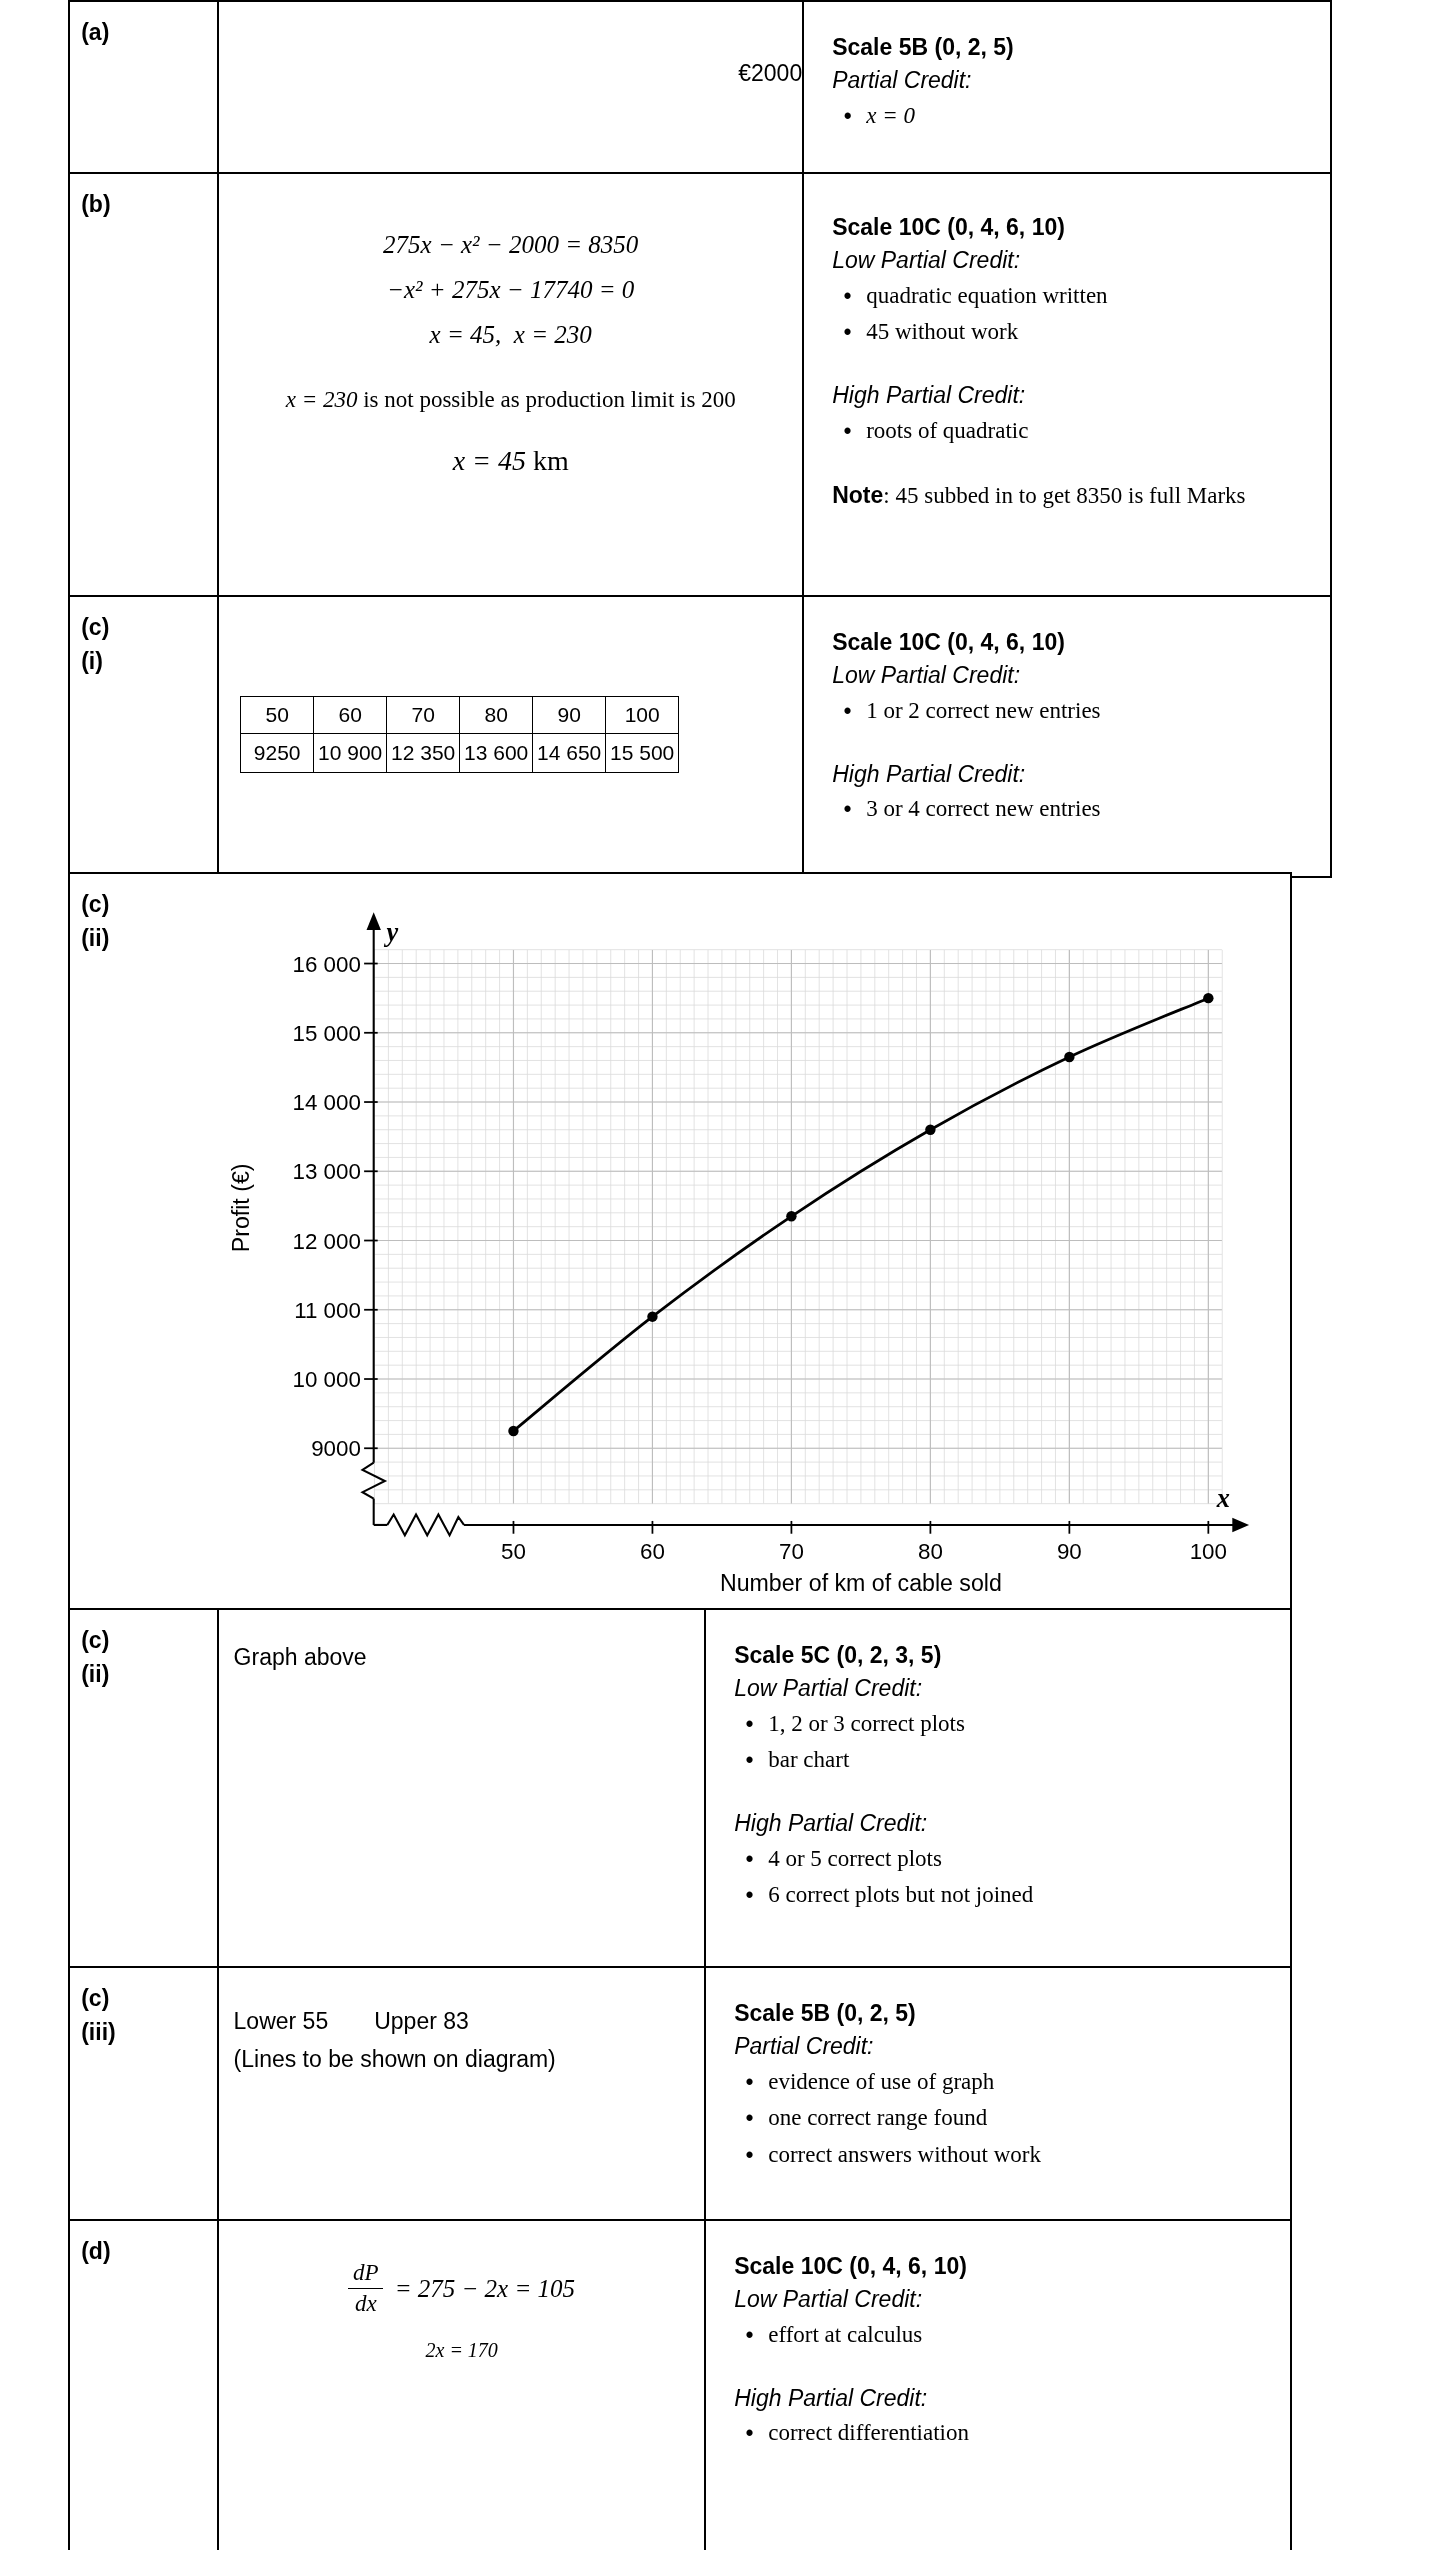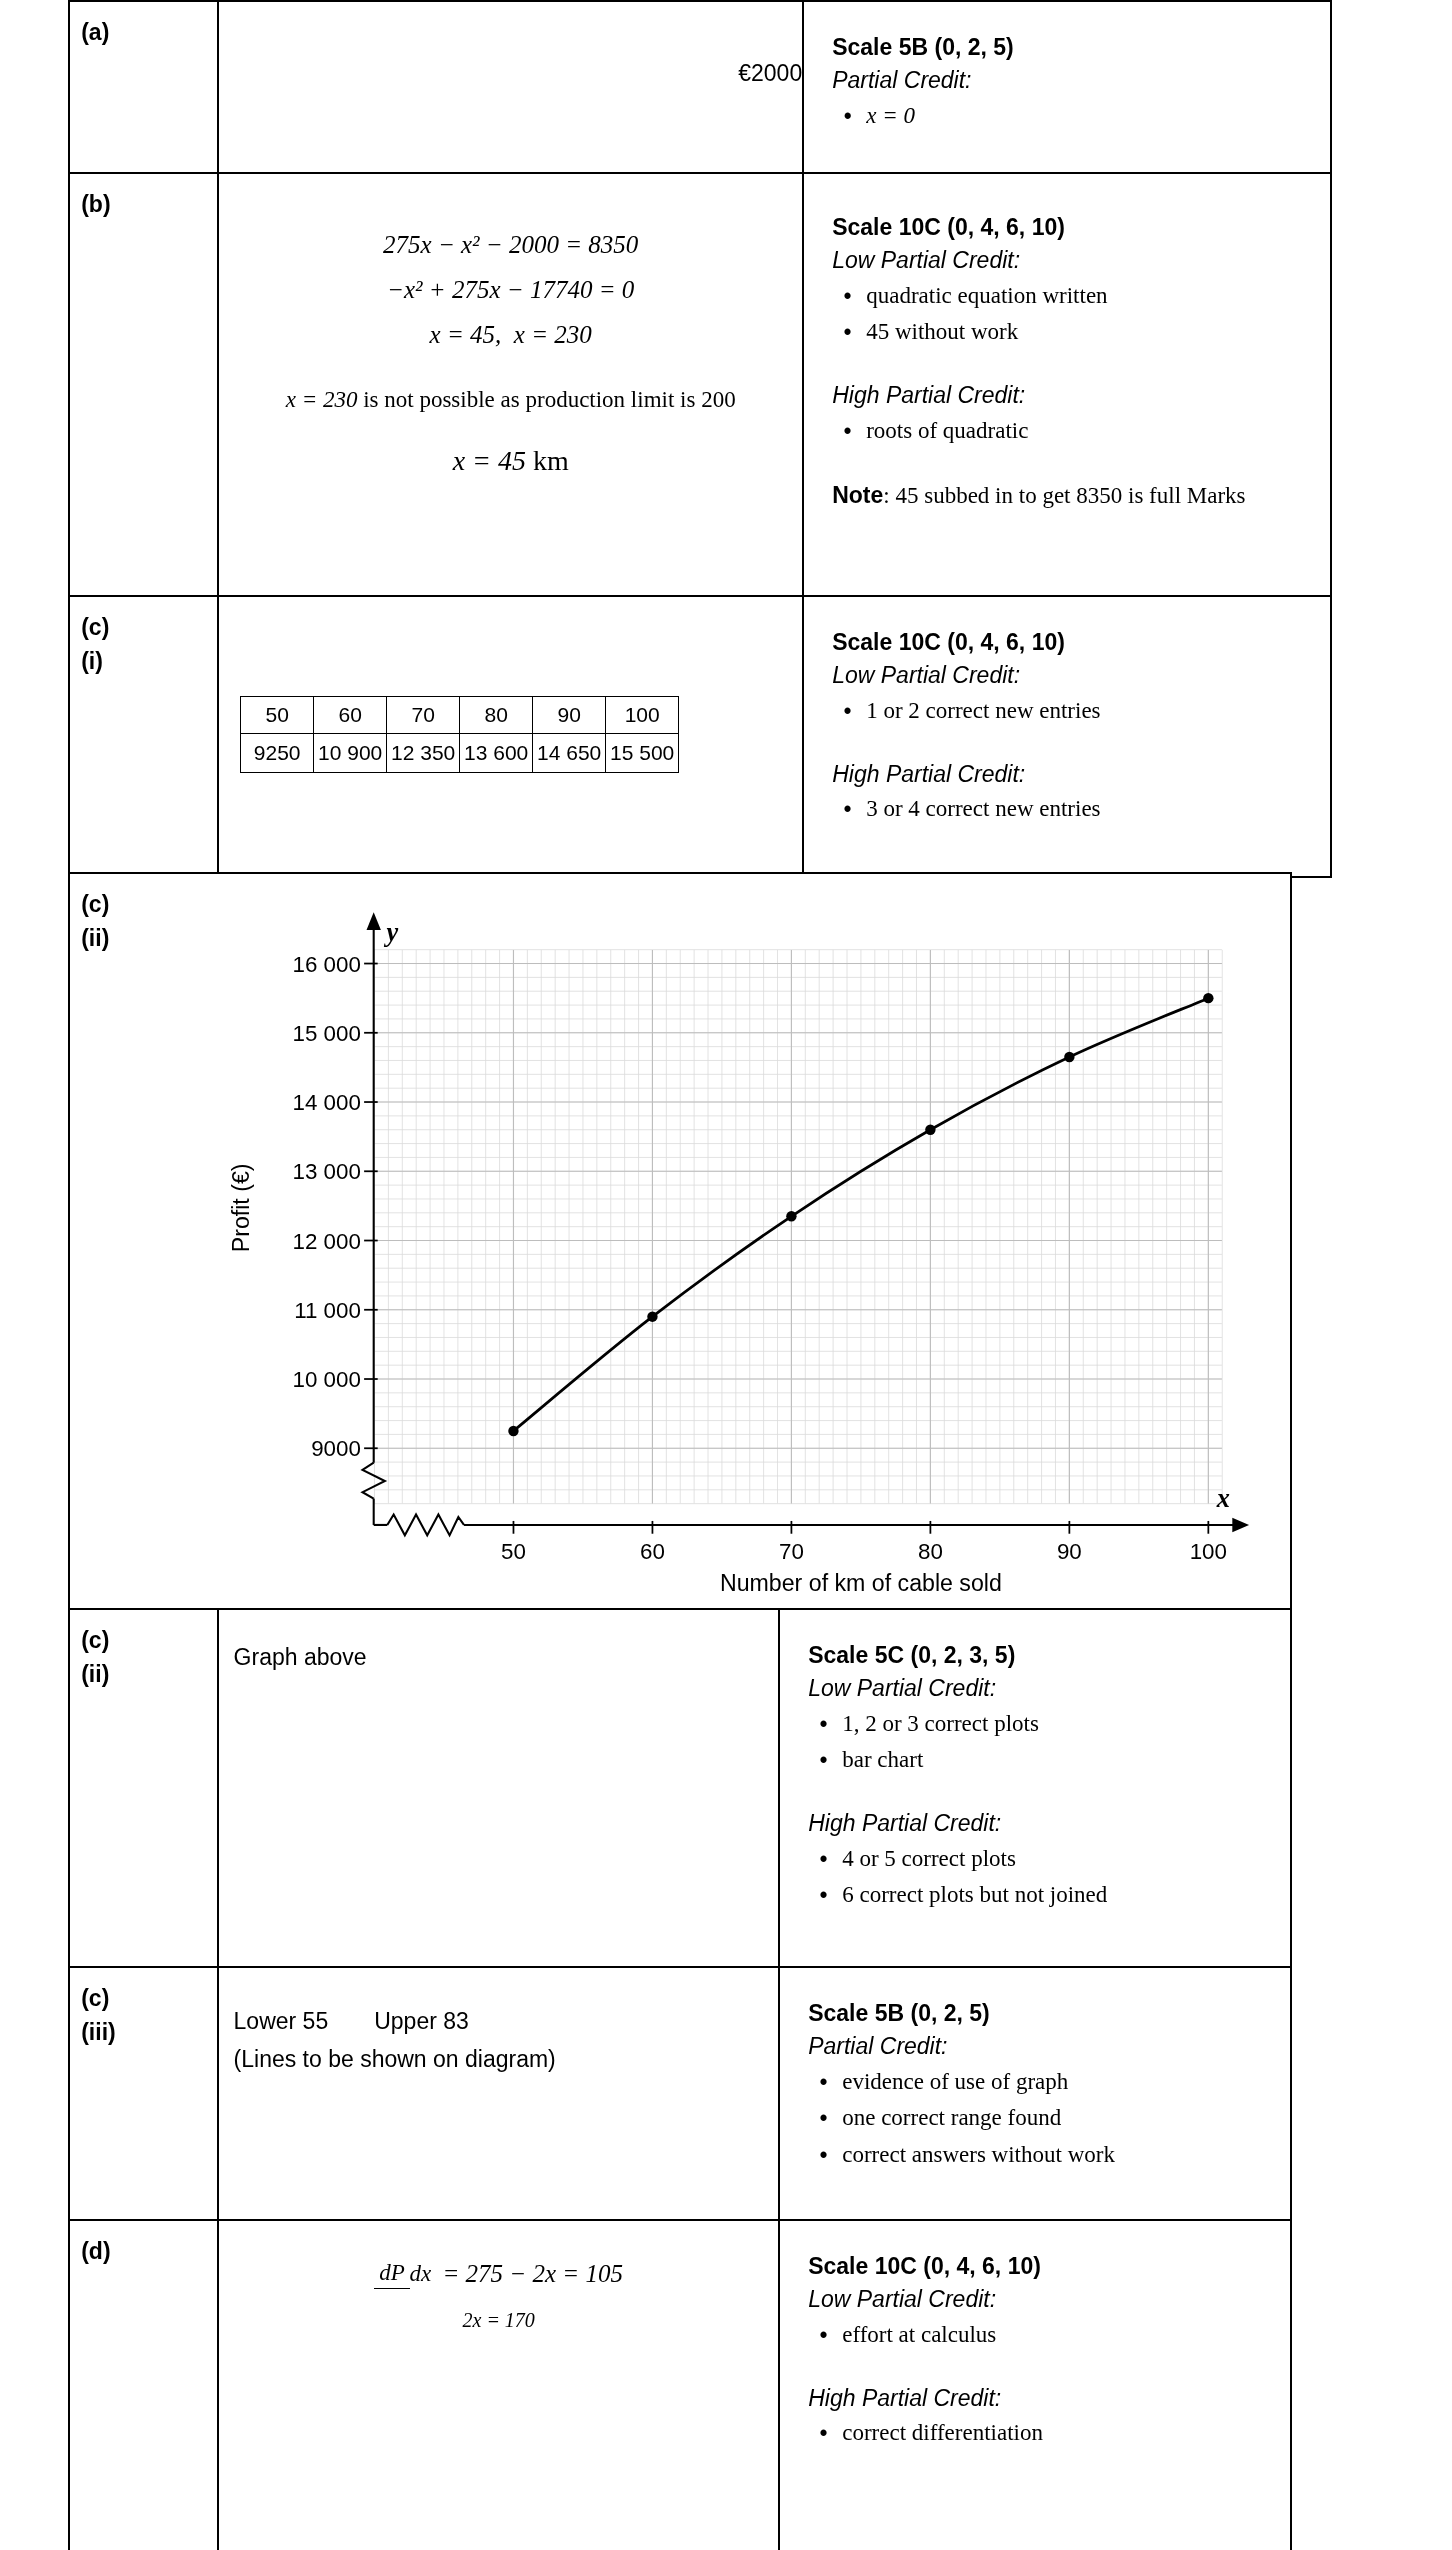--- a/index.html
+++ b/index.html
@@ -33,21 +33,21 @@
     width: 136px;
     border-right: 2.4px solid #000;
     padding: 12.8px 0 0 11.2px;
     font-weight: bold;
     font-size: 23px;
     line-height: 34px;
     flex: none;
   }
   .mid-cell { flex: none; }
   .mid-wide   { width: 583px; }
-  .mid-narrow { width: 559px; }
+  .mid-narrow { width: 485px; }
   .scheme-cell {
     flex: 1;
     border-left: 2.4px solid #000;
     padding: 32px 16px 0 28px;
     font-size: 23px;
   }
   .scheme-cell.tall-pad { padding-top: 40px; }
 
   .scale-title { font-weight: bold; }
   .credit-heading { font-style: italic; margin-top: 6.4px; }
@@ -104,21 +104,21 @@
   }
   .mini-table tr.vals td { height: 36px; }
 
   .plain-text { font-size: 23px; }
   .mid-pad { padding: 34px 0 0 14.4px; }
   .range-line span.gap { display: inline-block; width: 46px; }
   .range-block { line-height: 38px; }
 
   .frac-line { display: flex; justify-content: center; align-items: center; gap: 11.2px; margin-top: 37px; }
   .frac {
-    display: inline-flex; flex-direction: row; align-items: center;
+    display: inline-flex; flex-direction: column; align-items: center;
     font-family: "Liberation Serif", serif; font-style: italic;
     font-size: 23px; line-height: 30px;
   }
   .frac-num { border-bottom: 1.6px solid #000; padding: 0 4.8px; }
   .eq-rest { font-family: "Liberation Serif", serif; font-style: italic; font-size: 25px; }
   .d-eq { text-align: center; margin-top: 9.6px; font-family: "Liberation Serif", serif; font-style: italic; font-size: 20px; line-height: 42px; }
 
   .chart-svg { position: absolute; inset: 0; }
 </style>
 </head>

